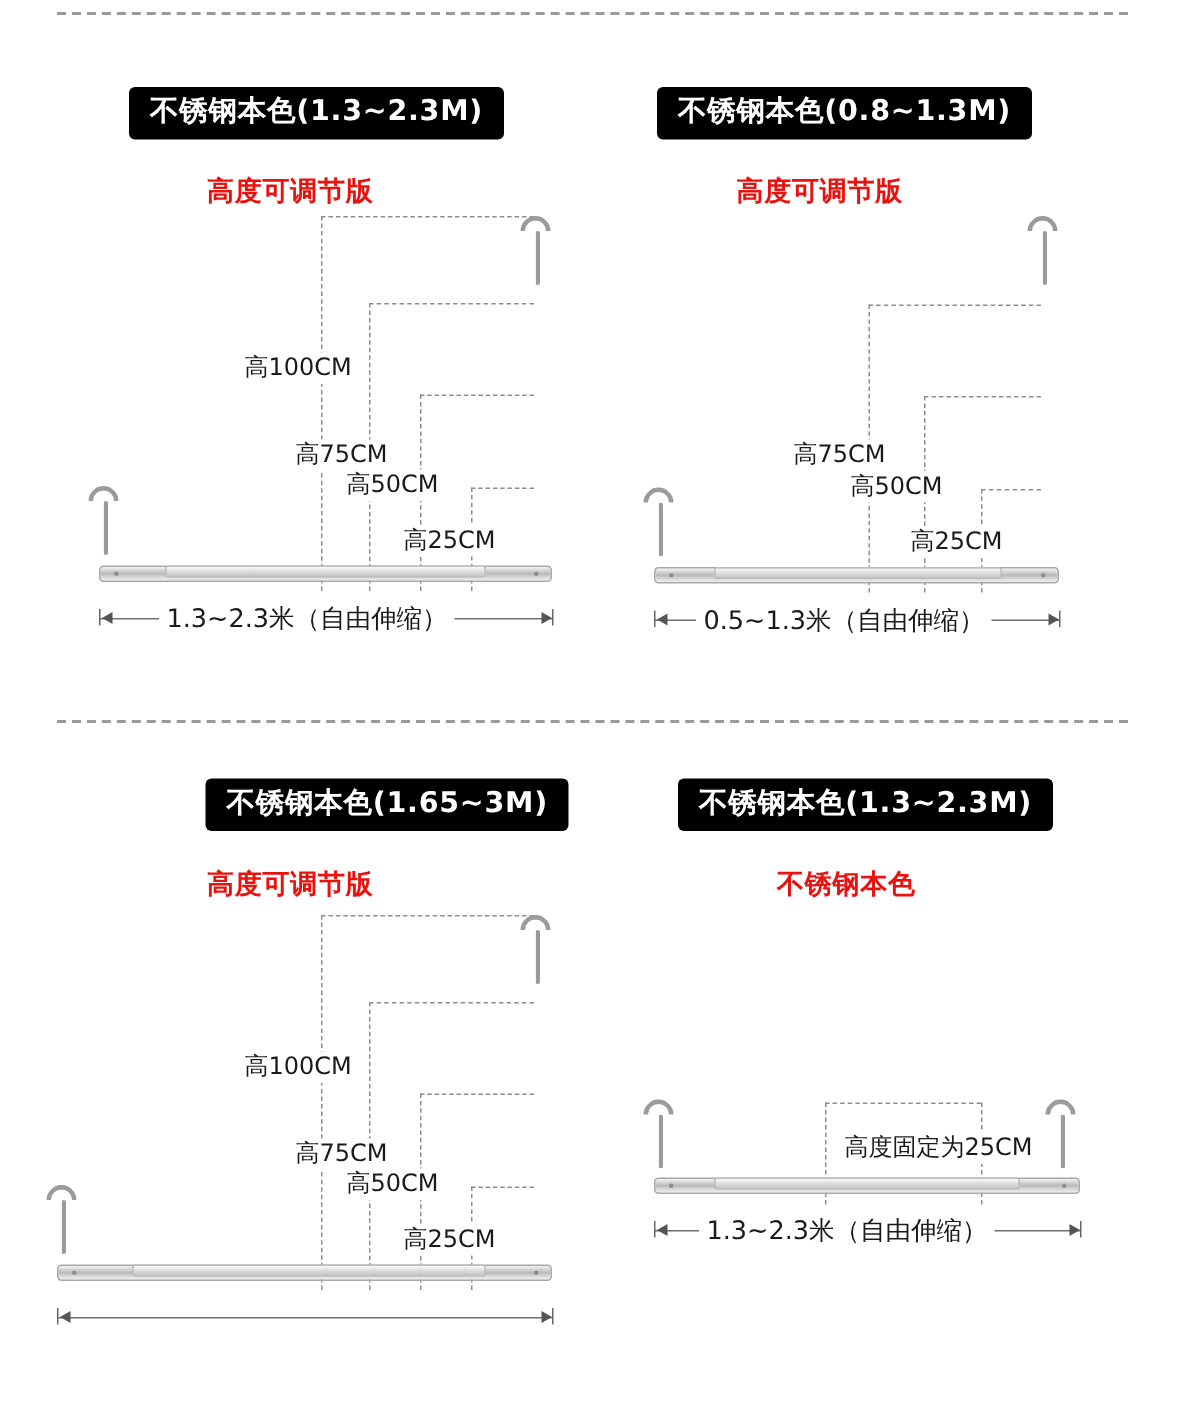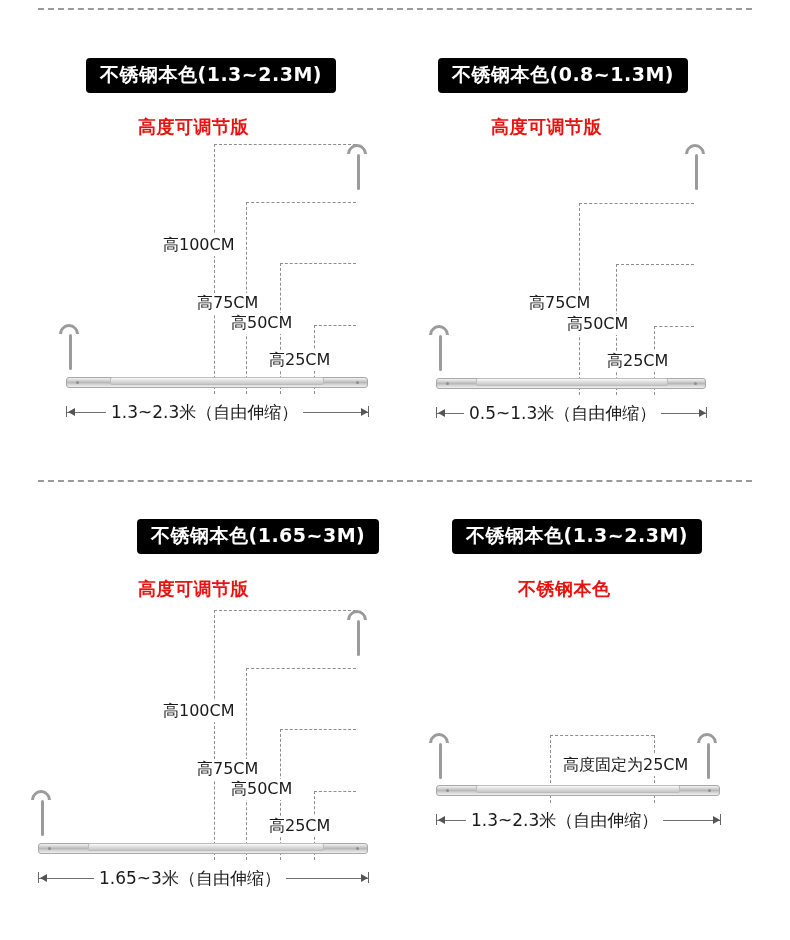--- a/index.html
+++ b/index.html
@@ -294,21 +294,20 @@
     <div class="bar" style="left:20px; top:348px; width:330px;"></div>
     <div class="bar-seg" style="left:70px; top:348px; width:236px;"></div>
     <div class="rivet" style="left:30px; top:352px;"></div>
     <div class="rivet" style="left:338px; top:352px;"></div>
 
     <div class="hline" style="left:20px; top:383px; width:330px;"></div>
     <div class="tick" style="left:20px; top:377px;"></div>
     <div class="tick" style="left:350px; top:377px;"></div>
     <div class="arrow left" style="left:22px; top:379px;"></div>
     <div class="arrow right" style="left:343px; top:379px;"></div>
-    <div class="width-label" style="left:76px; top:372px;">1.65~3米（自由伸缩）</div>
   </div>
 
   <div class="panel p-br">
 
     <div class="tag-black" style="left:62px; top:24px;">不锈钢本色(1.3~2.3M)</div>
     <div class="tag-red" style="left:128px; top:82px;">不锈钢本色</div>
 
     <div class="vdash" style="left:160px; top:240px; height:68px;"></div>
     <div class="vdash" style="left:264px; top:240px; height:68px;"></div>
     <div class="hdash" style="left:160px; top:240px; width:104px;"></div>

